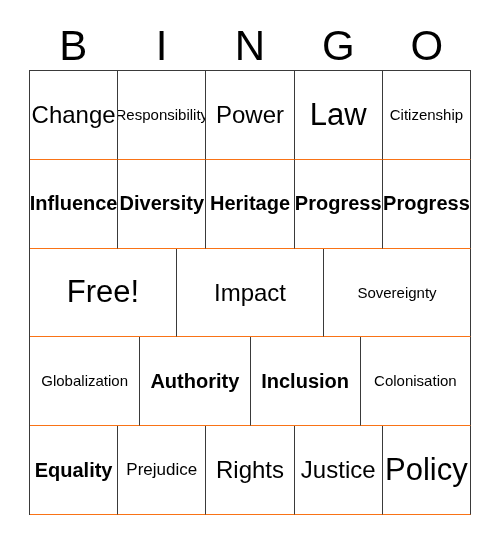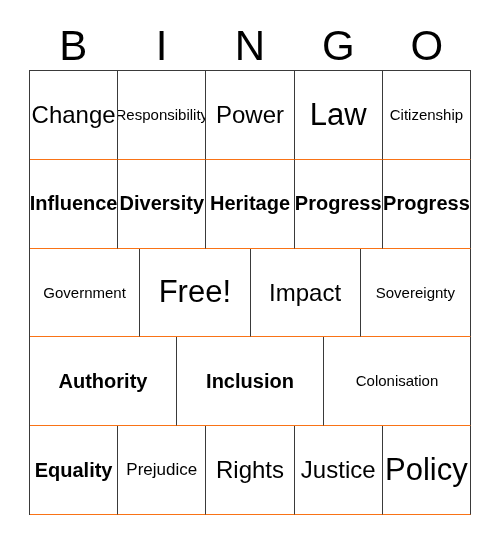--- a/index.html
+++ b/index.html
@@ -137,34 +137,34 @@
       <div class="bingo-cell">
           <span class="cell-text fs-md">Progress</span>
         </div>
       <div class="bingo-cell">
           <span class="cell-text fs-md">Progress</span>
         </div>
     </div>
 
     <div class="bingo-row">
       <div class="bingo-cell">
-          <span class="cell-text fs-xs">Government</span>
-        </div>
-      <div class="bingo-cell">
           <span class="cell-text fs-xl">Free!</span>
         </div>
       <div class="bingo-cell">
           <span class="cell-text fs-lg">Impact</span>
         </div>
       <div class="bingo-cell">
           <span class="cell-text fs-xs">Sovereignty</span>
         </div>
     </div>
 
     <div class="bingo-row">
+      <div class="bingo-cell">
+          <span class="cell-text fs-xs">Globalization</span>
+        </div>
       <div class="bingo-cell">
           <span class="cell-text fs-md">Authority</span>
         </div>
       <div class="bingo-cell">
           <span class="cell-text fs-md">Inclusion</span>
         </div>
       <div class="bingo-cell">
           <span class="cell-text fs-xs">Colonisation</span>
         </div>
     </div>

